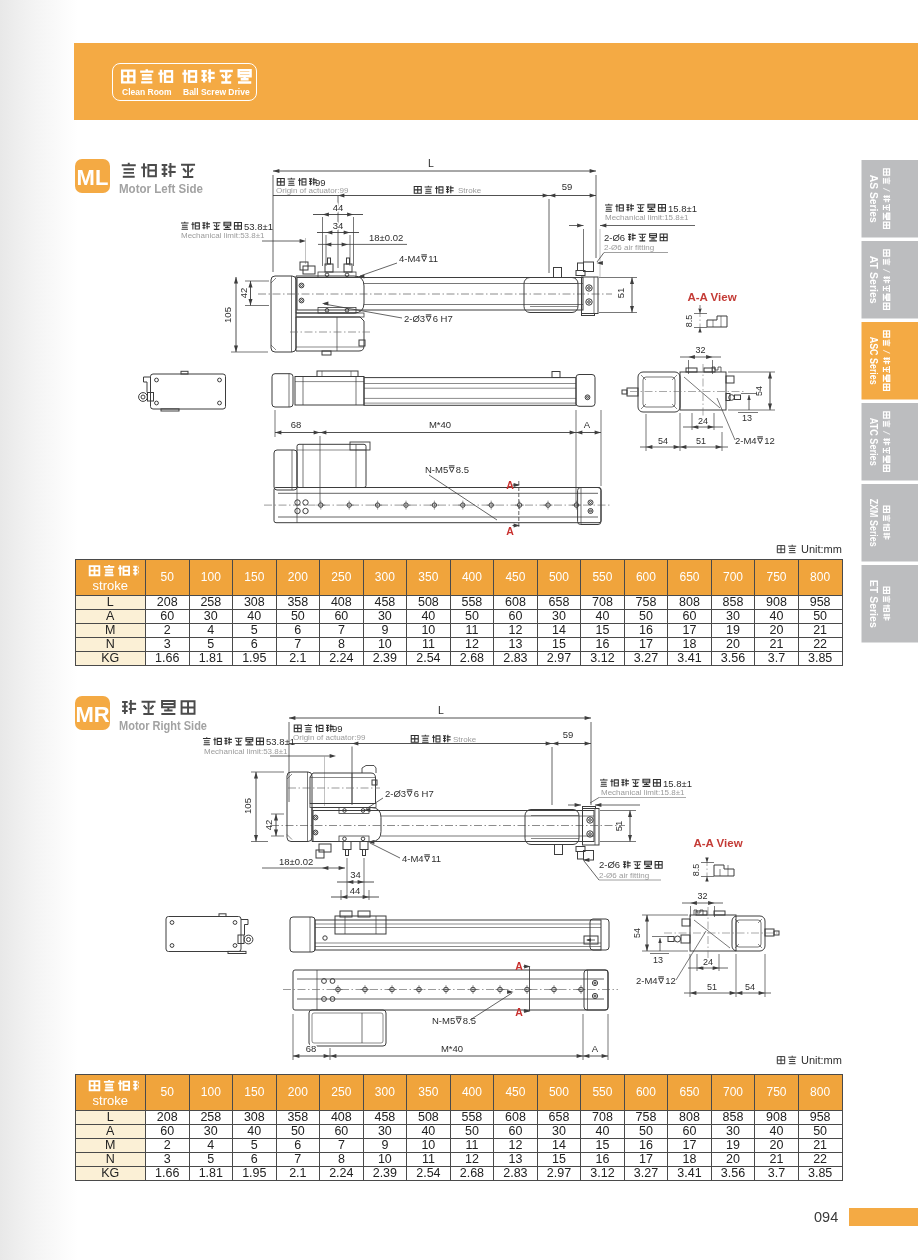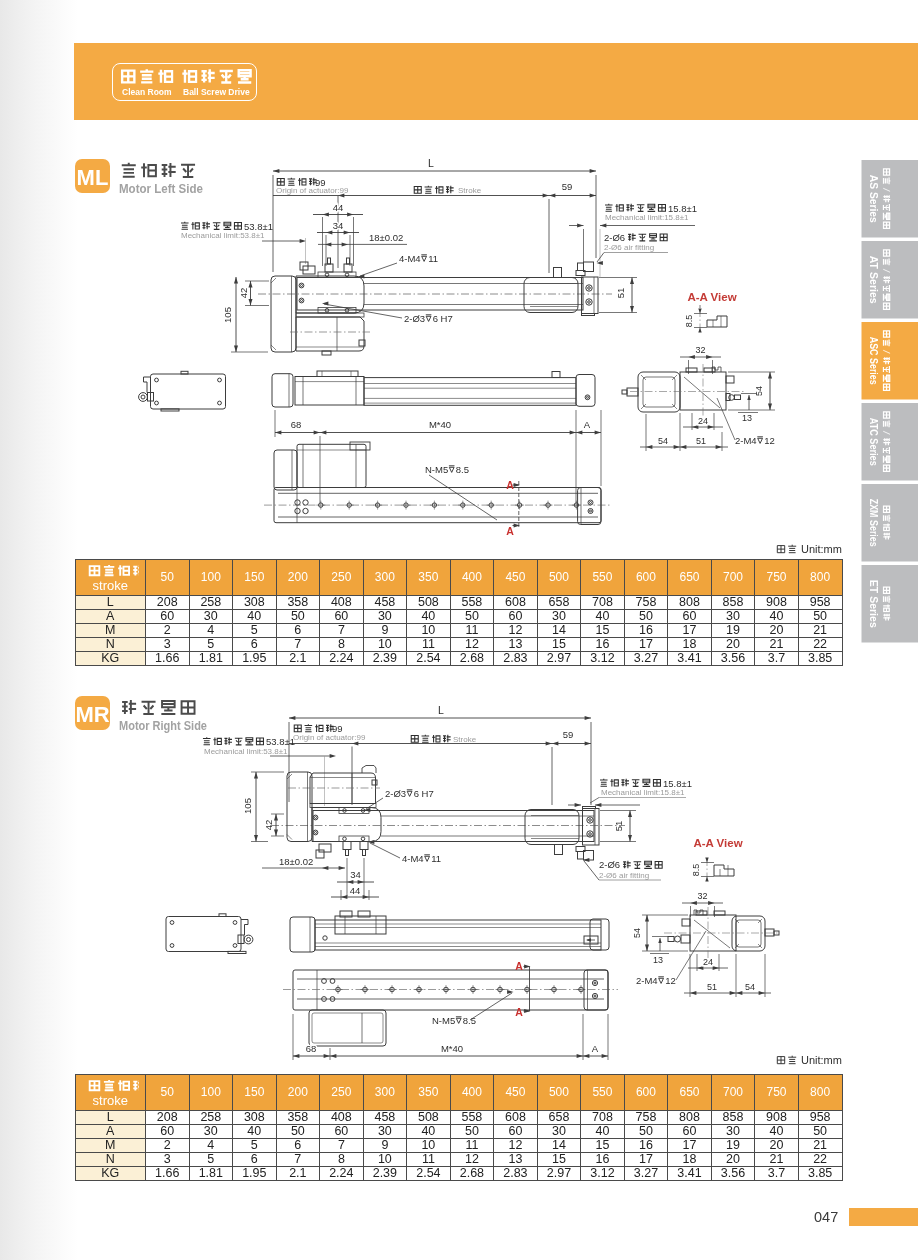--- a/index.html
+++ b/index.html
@@ -1422,14 +1422,14 @@
       <g transform="rotate(90 889.75 603.75)">
         <use href="#b1" x="872.0" y="602.55" width="8.6" height="8.6" style="color:#ffffff"></use>
         <use href="#b2" x="880.9" y="602.55" width="8.6" height="8.6" style="color:#ffffff"></use>
         <use href="#b3" x="889.8" y="602.55" width="8.6" height="8.6" style="color:#ffffff"></use>
         <use href="#b4" x="898.6" y="602.55" width="8.6" height="8.6" style="color:#ffffff"></use>
         <text x="889.75" y="623.25" font-size="10" fill="#ffffff" text-anchor="middle" font-weight="bold" textLength="48" lengthAdjust="spacingAndGlyphs" font-family="&quot;Liberation Sans&quot;, sans-serif">ET Series</text>
       </g>
     </g>
 </svg>
 
-<div class="abs" style="left:814px;top:1209px;width:32px;font-size:14.5px;color:#3a3a3a;">047</div>
+<div class="abs" style="left:814px;top:1209px;width:32px;font-size:14.5px;color:#3a3a3a;">094</div>
 
 <div class="abs" style="left:849px;top:1208px;width:69px;height:17.5px;background:#F4AA44;"></div>
 </body></html>

